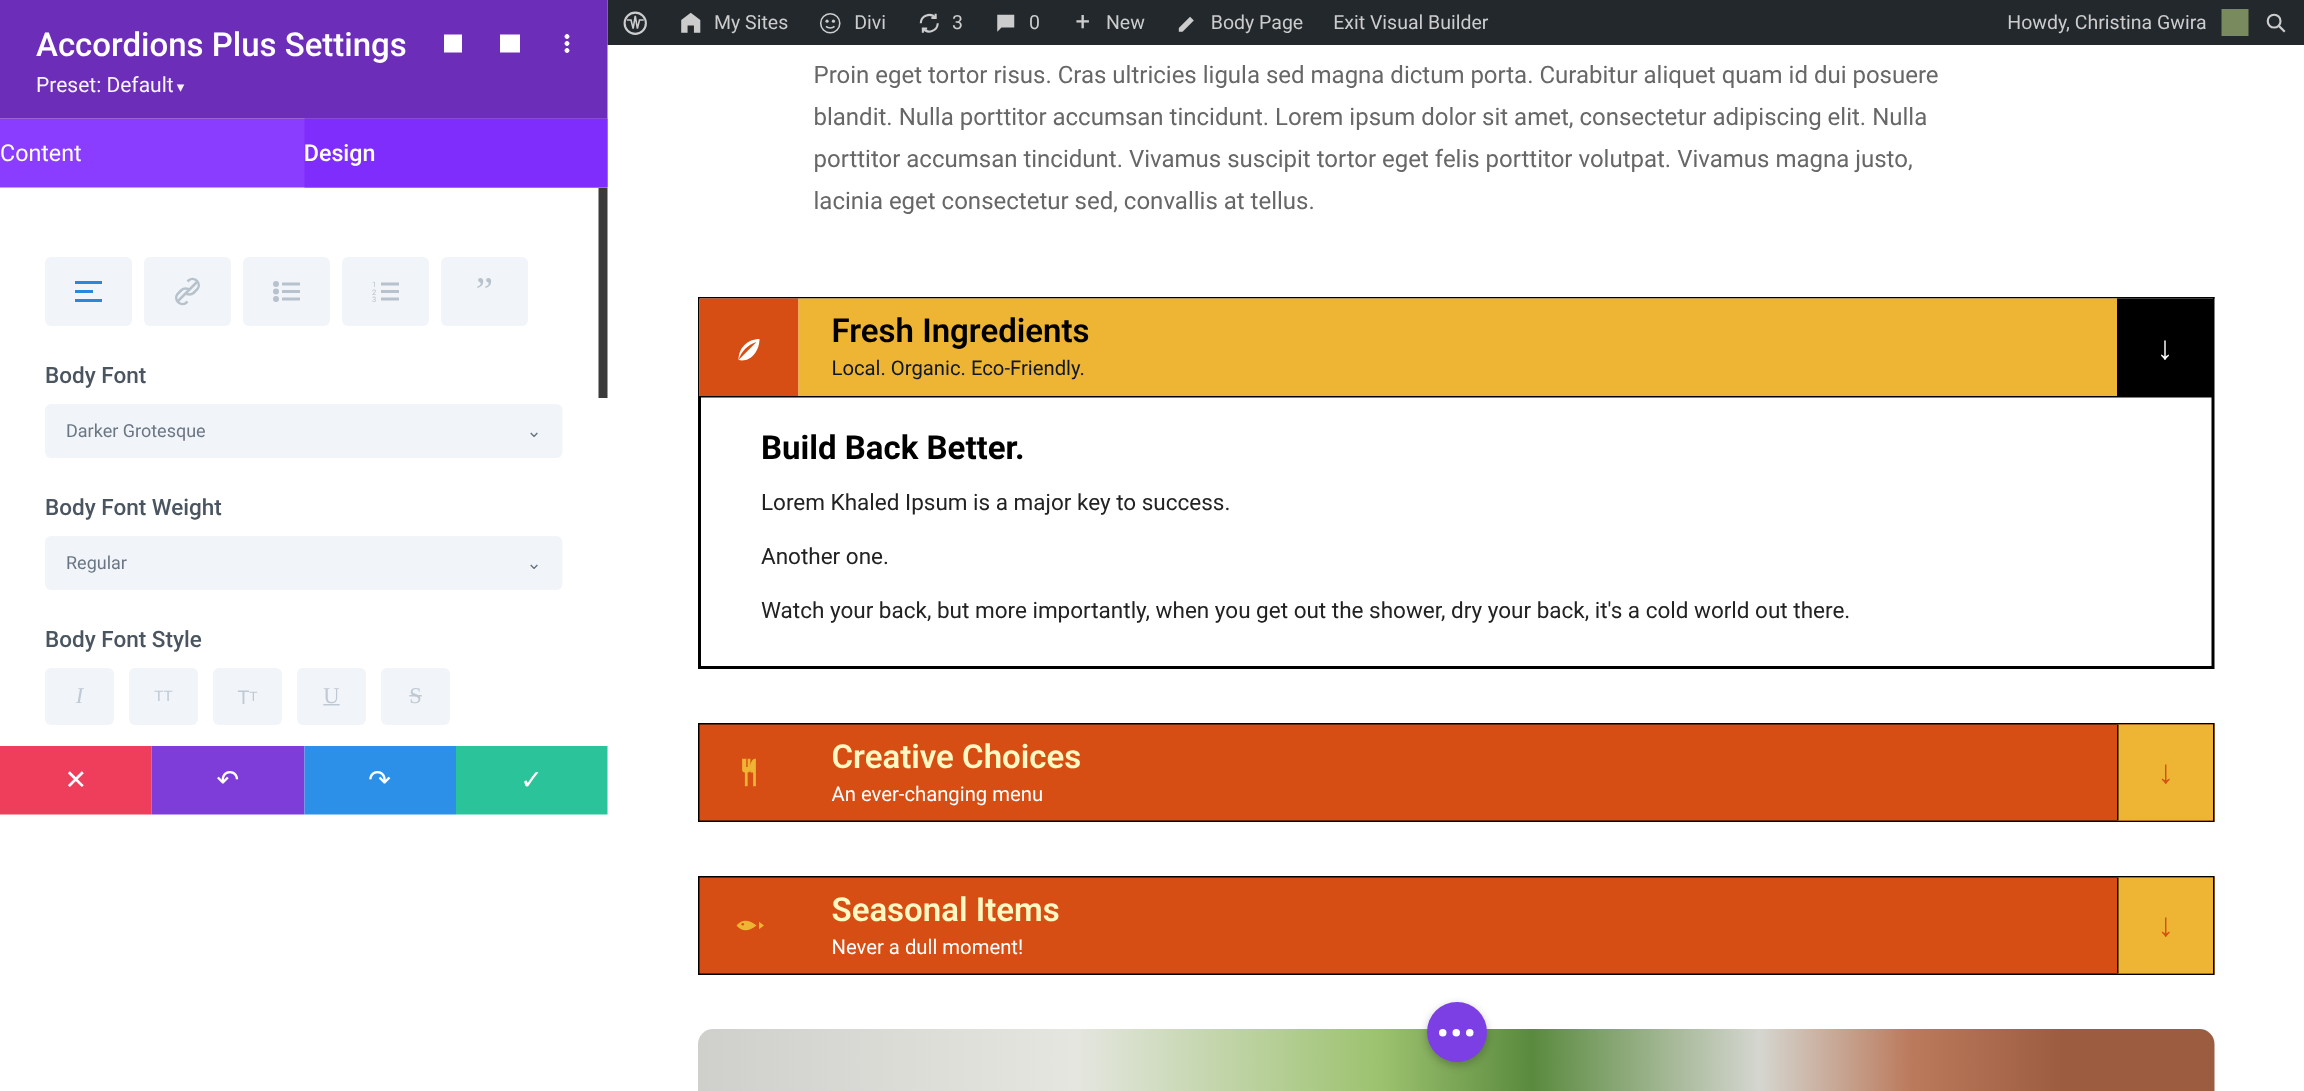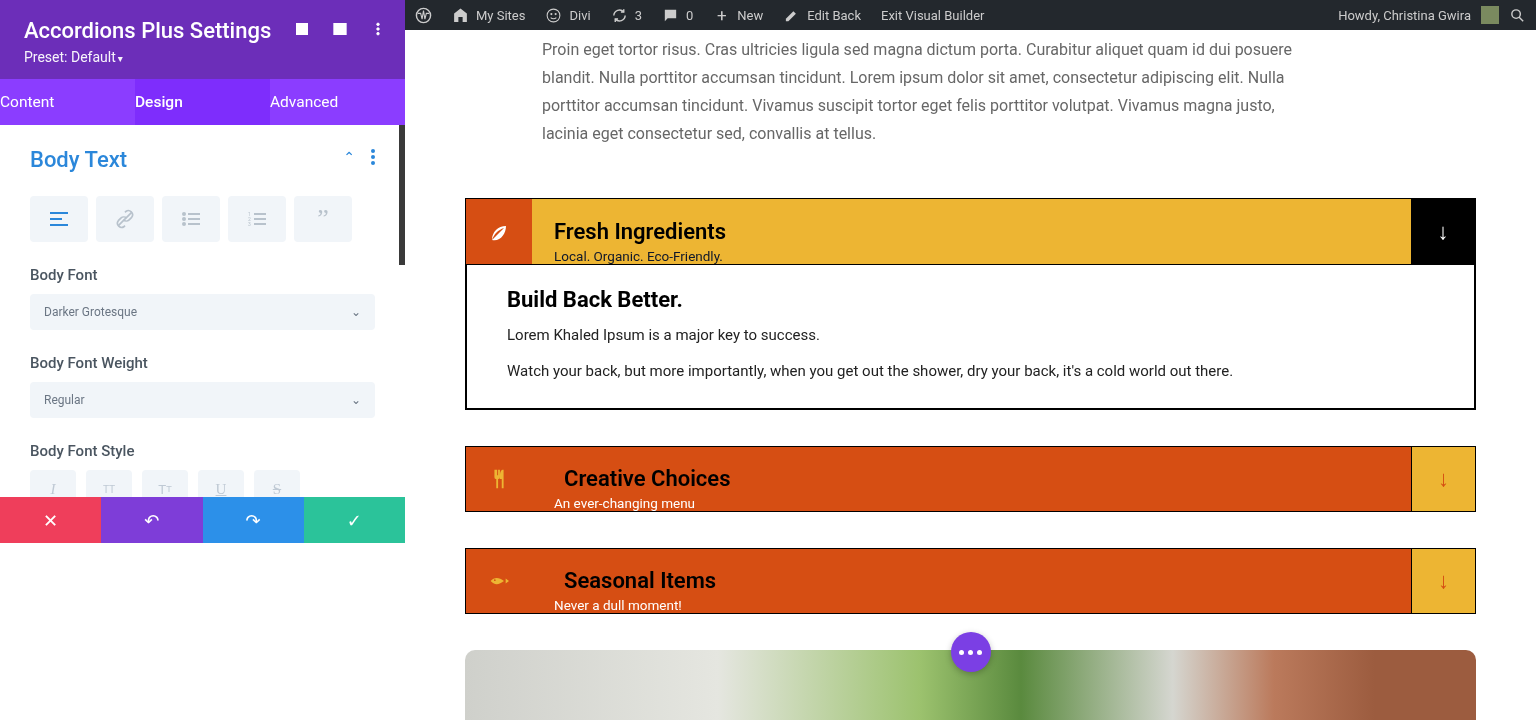--- a/index.html
+++ b/index.html
@@ -64,34 +64,34 @@
   .wp-ico { width: 17px; height: 17px; display: inline-flex; align-items: center; justify-content: center; }
   .avatar { width: 18px; height: 18px; background: #7a8a5f; }
 
   .page { flex: 1; background: #fff; overflow-y: auto; padding: 0 60px; }
   .intro-text { max-width: 780px; margin: 6px 0 0 77px; color: #676767; font-size: 16px; line-height: 28px; }
 
   .accordions { margin: 50px 0 0 0; }
   .acc { margin-bottom: 36px; }
   .acc-head { display: flex; height: 66px; border: 1px solid #000; }
   .acc-ico { width: 66px; display: flex; align-items: center; justify-content: center; font-size: 22px; color: #fff; }
-  .acc-labels { flex: 1; display: flex; flex-direction: column; justify-content: flex-end; padding-left: 22px; }
+  .acc-labels { flex: 1; display: flex; flex-direction: column; justify-content: center; padding-left: 22px; }
   .acc-title { font-size: 22px; font-weight: 600; }
   .acc-sub { font-size: 13.5px; margin-top: 4px; }
   .acc-toggle { width: 64px; display: flex; align-items: center; justify-content: center; font-size: 22px; cursor: pointer; }
 
   .acc.open .acc-head { border-bottom: none; }
   .acc.open .acc-ico { background: #d64e13; }
   .acc.open .acc-labels { background: #edb533; color: #000; }
   .acc.open .acc-sub { color: #0f172a; }
   .acc.open .acc-toggle { background: #000; color: #fff; }
 
   .acc.closed .acc-head { background: #d64e13; }
   .acc.closed .acc-ico { color: #edb533; }
-  .acc.closed .acc-title { color: #000000; margin-left: 10px; }
+  .acc.closed .acc-title { color: #fef9c3; }
   .acc.closed .acc-sub { color: #fff; }
   .acc.closed .acc-labels { color: #fff; }
   .acc.closed .acc-toggle { background: #edb533; color: #d64e13; border-left: 1px solid #000; }
 
   .acc-body { border: 2px solid #000; border-top: 1px solid #000; padding: 22px 40px 26px; }
   .acc-body h3 { font-size: 22px; font-weight: 700; margin-bottom: 14px; }
   .acc-body p { font-size: 15px; color: #222; margin-bottom: 18px; }
 
   .bottom-img { margin-top: 30px; height: 70px; border-radius: 10px 10px 0 0; background: linear-gradient(90deg, #cfd0cb 0%, #e5e6e0 25%, #9cc26e 45%, #5a8a3e 55%, #d5d6d0 70%, #bb7a5c 80%, #9c5c3f 90%); position: relative; }
   .fab { position: absolute; left: 50%; transform: translateX(-50%); top: -18px; width: 40px; height: 40px; border-radius: 50%; background: #7b3fe4; color: #fff; display: flex; align-items: center; justify-content: center; cursor: pointer; box-shadow: 0 2px 6px rgba(0,0,0,.25); }
@@ -126,37 +126,25 @@
             <circle cx="12" cy="12" r="2"></circle>
             <circle cx="12" cy="19" r="2"></circle>
           </svg>
       </span>
     </div>
   </div>
 
   <div class="tabs">
     <div class="tab">Content</div>
     <div class="tab active">Design</div>
-    <div class="tab">Advanced</div>
   </div>
 
   <div class="panel-body">
     <div class="scroll-indicator"></div>
 
-    <div>
-      <span class="section-title">Body Text</span>
-      <span class="section-ctrls">
-        <span class="chev">⌃</span>
-        <span class="vdots">
-            <span class="d"></span>
-            <span class="d"></span>
-            <span class="d"></span>
-          </span>
-      </span>
-    </div>
 
     <div class="btn-row">
       <div class="sq-btn active">
         <svg width="18" height="14" viewBox="0 0 18 14">
             <rect width="18" height="2" fill="#2b87da"></rect>
             <rect y="6" width="12" height="2" fill="#2b87da"></rect>
             <rect y="12" width="18" height="2" fill="#2b87da"></rect>
           </svg>
       </div>
       <div class="sq-btn">
@@ -327,21 +315,21 @@
       <div class="wp-item">
           <span class="wp-ico" style="font-size:17px;">+</span>
           <span>New</span>
         </div>
       <div class="wp-item">
           <span class="wp-ico">
             <svg viewBox="0 0 24 24" width="15" height="15" fill="#ccc">
               <path d="M3 17v4h4L19 9l-4-4z"></path>
             </svg>
           </span>
-          <span>Edit Back</span>
+          <span>Body Page</span>
         </div>
       <div class="wp-item">
           <span>Exit Visual Builder</span>
         </div>
     </div>
     <div class="wp-right">
       <span>Howdy, Christina Gwira</span>
       <span class="avatar"></span>
       <span class="wp-ico">
           <svg viewBox="0 0 24 24" width="17" height="17" fill="none" stroke="#ccc" stroke-width="2">
@@ -366,20 +354,21 @@
           </div>
           <div class="acc-labels">
             <div class="acc-title">Fresh Ingredients</div>
             <div class="acc-sub">Local. Organic. Eco-Friendly.</div>
           </div>
           <div class="acc-toggle">↓</div>
         </div>
         <div class="acc-body">
           <h3>Build Back Better.</h3>
           <p>Lorem Khaled Ipsum is a major key to success.</p>
+          <p>Another one.</p>
           <p style="margin-bottom:2px">Watch your back, but more importantly, when you get out the shower, dry your back, it's a cold world out there.</p>
         </div>
       </div>
 
       <div class="acc closed">
         <div class="acc-head">
           <div class="acc-ico">
             <svg viewBox="0 0 24 24" width="22" height="22" fill="#edb533">
                 <path d="M7 2v8a2 2 0 002 2v10h2V12a2 2 0 002-2V2h-2v6h-1V2h-1v6H9V2zm9 0c-1 0-3 2-3 6v4h2v10h2V2z"></path>
               </svg>

